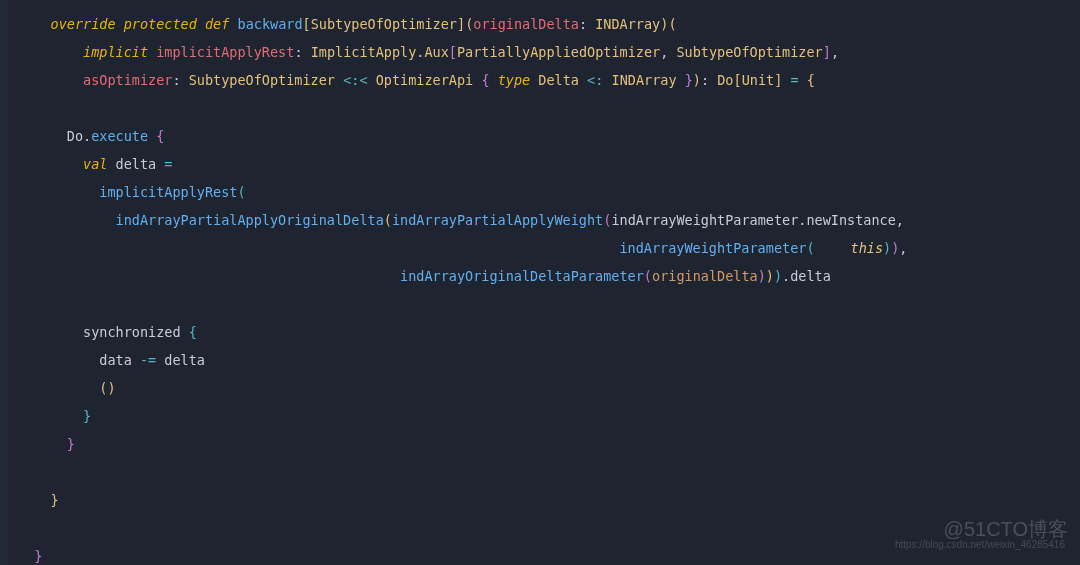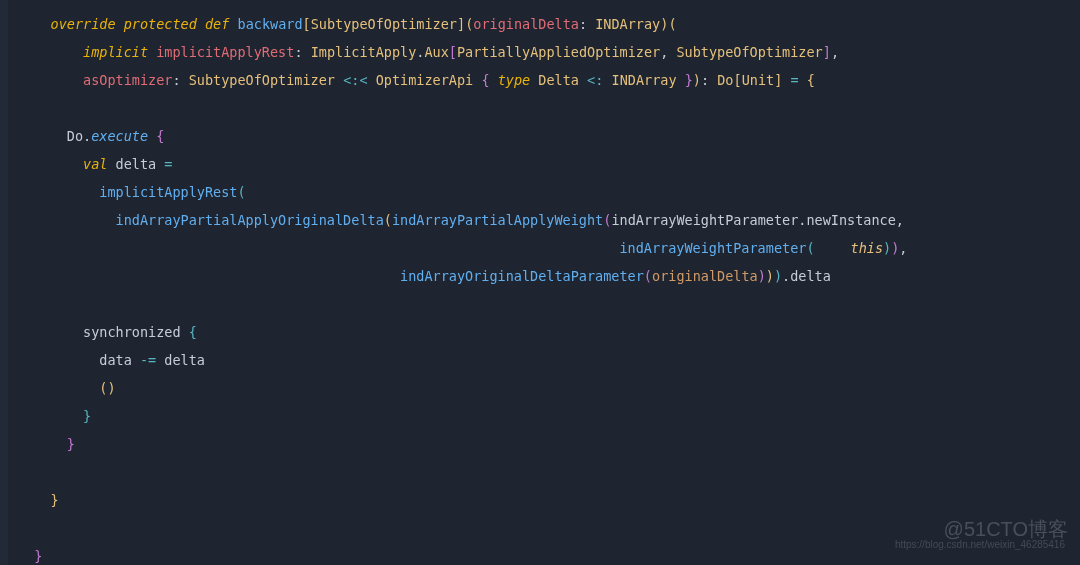--- a/index.html
+++ b/index.html
@@ -55,21 +55,21 @@
 </style>
 </head>
 <body>
 
 <div class="gutter-bar"></div>
 
 <pre class="code"><span>    <span class="kw">override</span> <span class="kw">protected</span> <span class="kw">def</span> <span class="def">backward</span><span class="br-y">[</span><span class="type">SubtypeOfOptimizer</span><span class="br-y">]</span><span class="br-y">(</span><span class="var">originalDelta</span><span class="pn">: </span><span class="type">INDArray</span><span class="br-y">)</span><span class="br-y">(</span></span>
 <span>        <span class="kw">implicit</span> <span class="var">implicitApplyRest</span><span class="pn">: </span><span class="type">ImplicitApply</span><span class="pn">.</span><span class="type">Aux</span><span class="br-p">[</span><span class="type">PartiallyAppliedOptimizer</span><span class="pn">, </span><span class="type">SubtypeOfOptimizer</span><span class="br-p">]</span><span class="pn">,</span></span>
 <span>        <span class="var">asOptimizer</span><span class="pn">: </span><span class="type">SubtypeOfOptimizer</span> <span class="op">&lt;:&lt;</span> <span class="type">OptimizerApi</span> <span class="br-p">{</span> <span class="kw">type</span> <span class="type">Delta</span> <span class="op">&lt;:</span> <span class="type">INDArray</span> <span class="br-p">}</span><span class="br-y">)</span><span class="pn">: </span><span class="type">Do</span><span class="br-y">[</span><span class="type">Unit</span><span class="br-y">]</span> <span class="op">=</span> <span class="br-y">{</span></span>
 <span> </span>
-<span>      <span class="ident">Do</span><span class="pn">.</span><span class="fn" style="font-style:italic">execute</span> <span class="br-p">{</span></span>
+<span>      <span class="ident">Do</span><span class="pn">.</span><span class="fn" style="">execute</span> <span class="br-p">{</span></span>
 <span>        <span class="kw">val</span> <span class="ident">delta</span> <span class="op">=</span></span>
 <span>          <span class="fn">implicitApplyRest</span><span class="br-b">(</span></span>
 <span>            <span class="fn">indArrayPartialApplyOriginalDelta</span><span class="br-y">(</span><span class="fn">indArrayPartialApplyWeight</span><span class="br-p">(</span><span class="ident">indArrayWeightParameter</span><span class="pn">.</span><span class="ident">newInstance</span><span class="pn">,</span></span>
 <span>                                                                          <span class="fn">indArrayWeightParameter</span><span class="br-b">(</span><span class="thiskw">this</span><span class="br-b">)</span><span class="br-p">)</span><span class="pn">,</span></span>
 <span>                                               <span class="fn">indArrayOriginalDeltaParameter</span><span class="br-p">(</span><span class="lit">originalDelta</span><span class="br-p">)</span><span class="br-y">)</span><span class="br-b">)</span><span class="pn">.</span><span class="ident">delta</span></span>
 <span> </span>
 <span>        <span class="ident">synchronized</span> <span class="br-b">{</span></span>
 <span>          <span class="ident">data</span> <span class="op">-=</span> <span class="ident">delta</span></span>
 <span>          <span class="br-y">(</span><span class="br-y">)</span></span>
 <span>        <span class="br-b">}</span></span>

